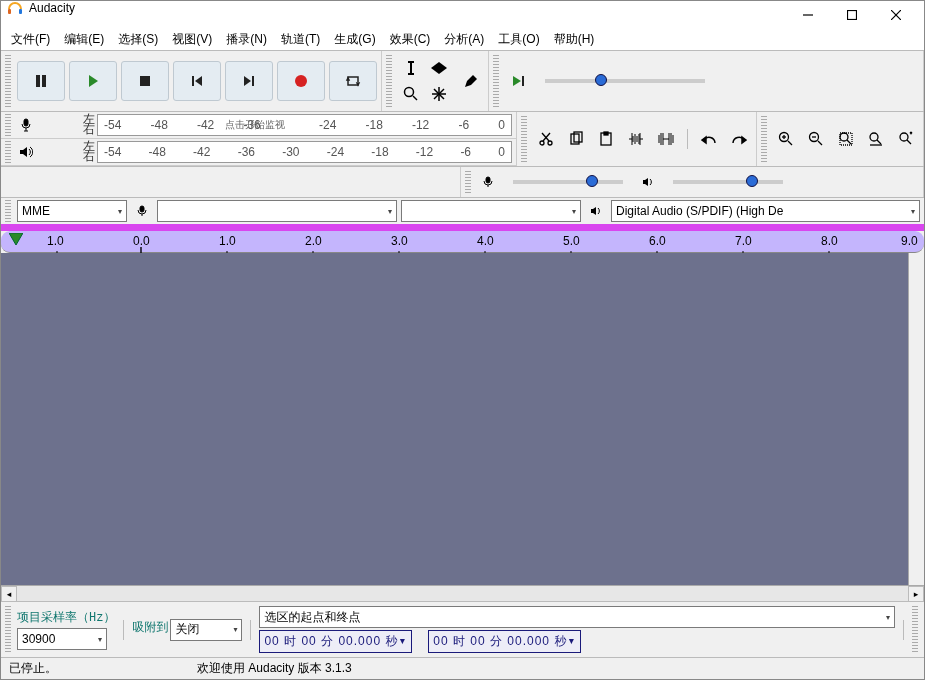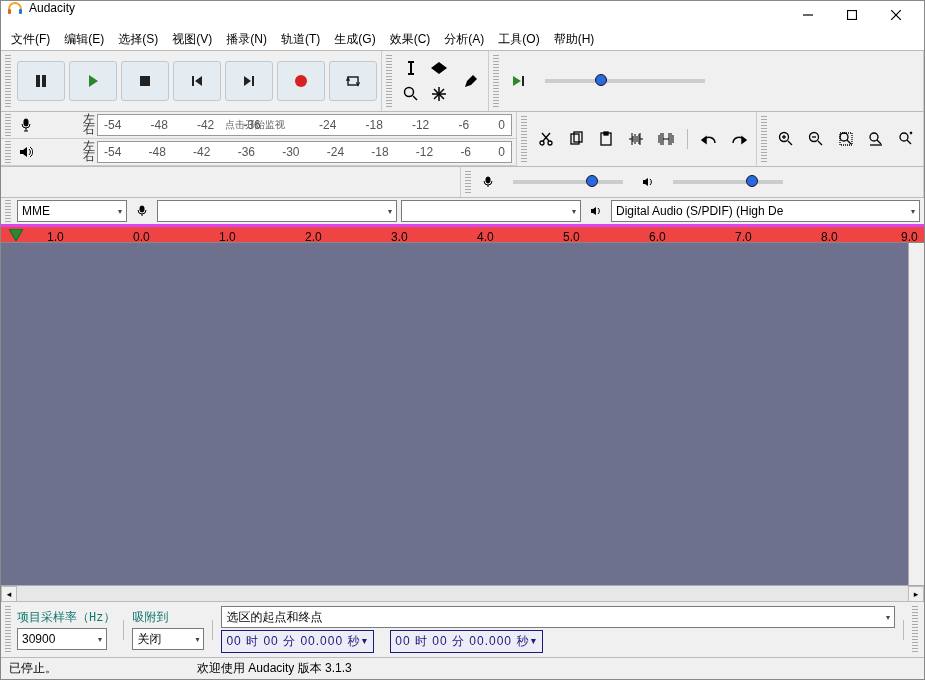--- a/index.html
+++ b/index.html
@@ -17,24 +17,24 @@
 .tbtn { width: 48px; height: 40px; background: #e4ecf2; border: 1px solid #bfc9d1; border-radius: 3px; display: flex; align-items: center; justify-content: center; }
 .sbtn { width: 26px; height: 26px; display: flex; align-items: center; justify-content: center; border: 1px solid transparent; }
 .grid2 { display: grid; grid-template-columns: repeat(2,28px); grid-template-rows: repeat(2,26px); gap: 0px; }
 .slider { flex: 1; height: 4px; background: #ccc; position: relative; margin: 0 10px; }
 .slider .thumb { position: absolute; top: -5px; width: 12px; height: 12px; background: #2a6bd6; border-radius: 50%; border: 1px solid #114; transform: translateX(-50%); }
 .meter-row { display: flex; align-items: center; padding: 2px 4px; gap: 2px; border-bottom: 1px solid #ccc; }
 .meter { flex: 1; height: 22px; background: #fff; border: 1px solid #999; position: relative; display: flex; align-items: center; font-size: 10px; color: #555; }
 .meter-ticks { position: absolute; inset: 0; display: flex; justify-content: space-between; padding: 0 6px; align-items: center; }
 .meter-prompt { position: absolute; left: 38%; transform: translateX(-50%); color: #666; font-size: 10px; }
 .meter-lr { width: 12px; font-size: 8px; line-height: 8px; color: #333; text-align: right; margin-left: 44px; }
-.device-bar { display: flex; align-items: flex-end; padding: 2px 4px; gap: 4px; border-bottom: 3px solid #d946ef; background: #f0f0f0; }
+.device-bar { display: flex; align-items: flex-end; padding: 2px 4px; gap: 4px; border-bottom: 7px solid #d946ef; background: #f0f0f0; }
 .combo { height: 22px; background: #fff; border: 1px solid #7a7a7a; display: flex; align-items: center; padding: 0 4px; justify-content: space-between; }
 .combo .arrow { font-size: 8px; color: #444; }
-.ruler { height: 16px; background: #ef4444; border-bottom: 1px solid #888; position: relative; display: flex; align-items: flex-end; }
+.ruler { height: 22px; background: #c4b5fd; border-bottom: 1px solid #888; position: relative; display: flex; align-items: flex-end; border-radius: 9px; }
 .ruler .marker { position: absolute; left: 8px; top: 2px; }
 .ruler-ticks { position: absolute; inset: 0; }
 .track-area { flex: 1; background: #6d718d; position: relative; }
 .vscroll { width: 16px; background: #f0f0f0; border-left: 1px solid #aaa; }
 .hscroll { height: 16px; background: #f0f0f0; border-top: 1px solid #aaa; display: flex; }
 .hscroll .track { flex: 1; background: #e7e7e7; }
 .hscroll .sbtn2 { width: 16px; height: 16px; background: #f0f0f0; border: 1px solid #bbb; display: flex; align-items: center; justify-content: center; font-size: 9px; }
 .bottom-bar { background: #f0f0f0; border-top: 1px solid #bbb; padding: 4px; display: flex; align-items: center; gap: 4px; }
 .time-field { background: #ededf7; border: 1px solid #1a1a7a; padding: 2px 4px; font-family: monospace; font-size: 15px; color: #1a1a7a; letter-spacing: 1px; }
 .time-field.small { font-size: 13px; }
@@ -430,21 +430,21 @@
 <div class="bottom-bar">
   <div class="drag-handle"></div>
   <div style="display:flex;flex-direction:column;gap:2px">
     <span class="label">项目采样率（Hz）</span>
     <div class="combo" style="width:90px">
         <span>30900</span>
         <span class="arrow">▾</span>
       </div>
   </div>
   <div class="sep"></div>
-  <div style="display:flex;flex-direction:column;gap:2px">
+  <div style="display:flex;flex-direction:row;gap:2px">
     <span class="label">吸附到</span>
     <div class="combo" style="width:72px">
         <span>关闭</span>
         <span class="arrow">▾</span>
       </div>
   </div>
   <div class="sep"></div>
   <div style="display:flex;flex-direction:column;gap:2px;flex:1">
     <div style="display:flex;align-items:center;gap:4px">
       <div class="combo" style="flex:1">

